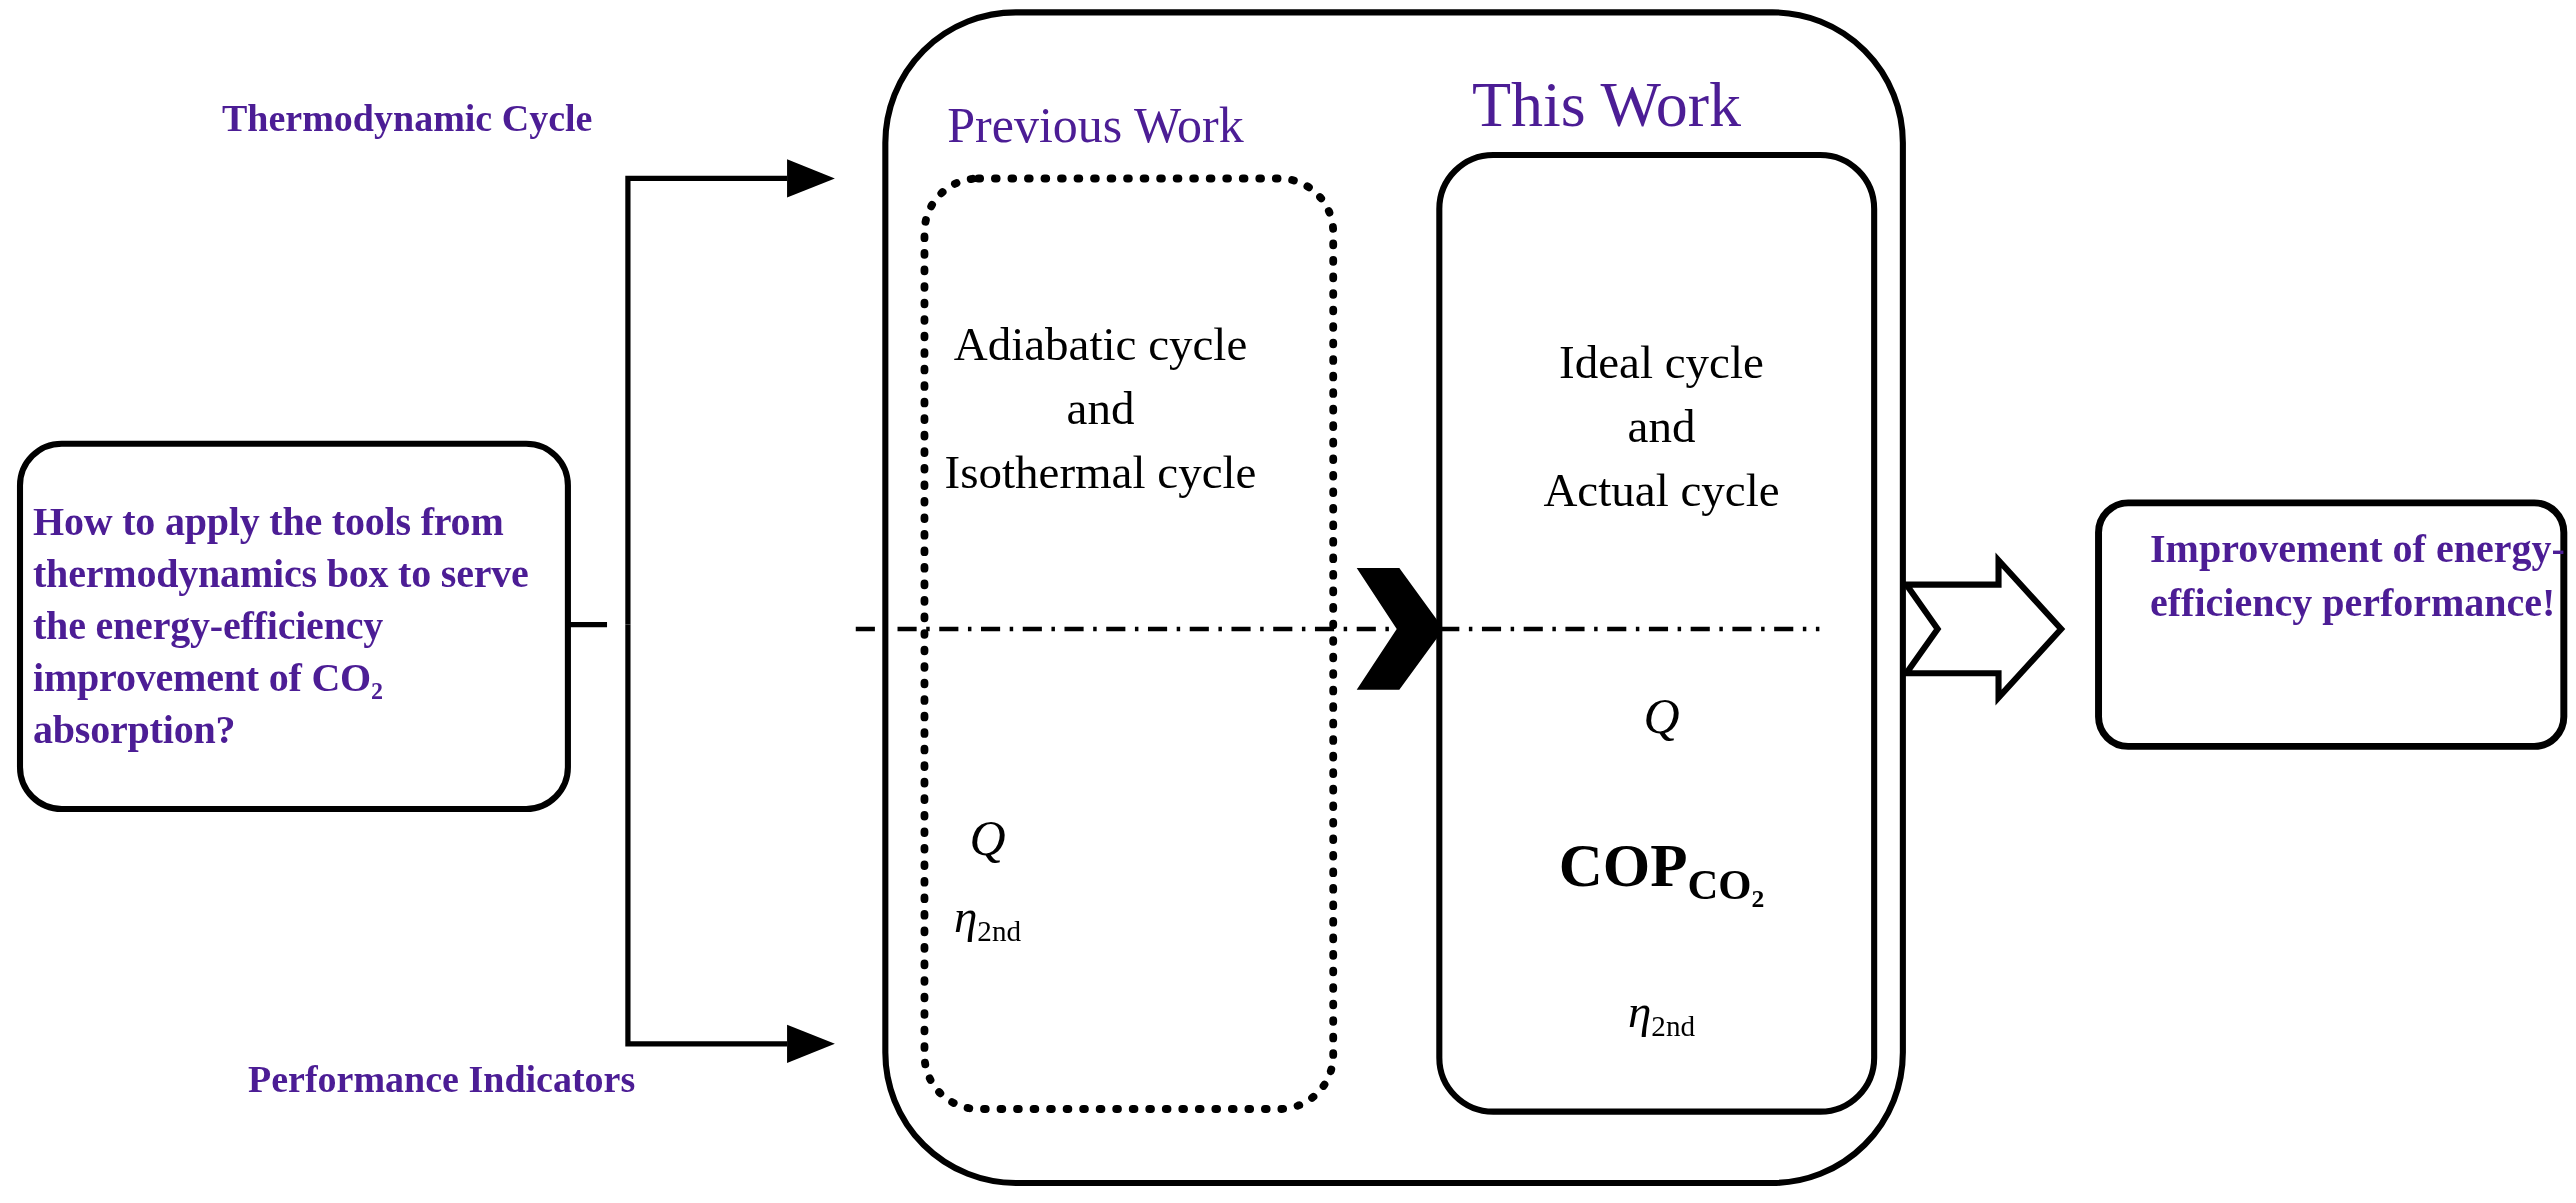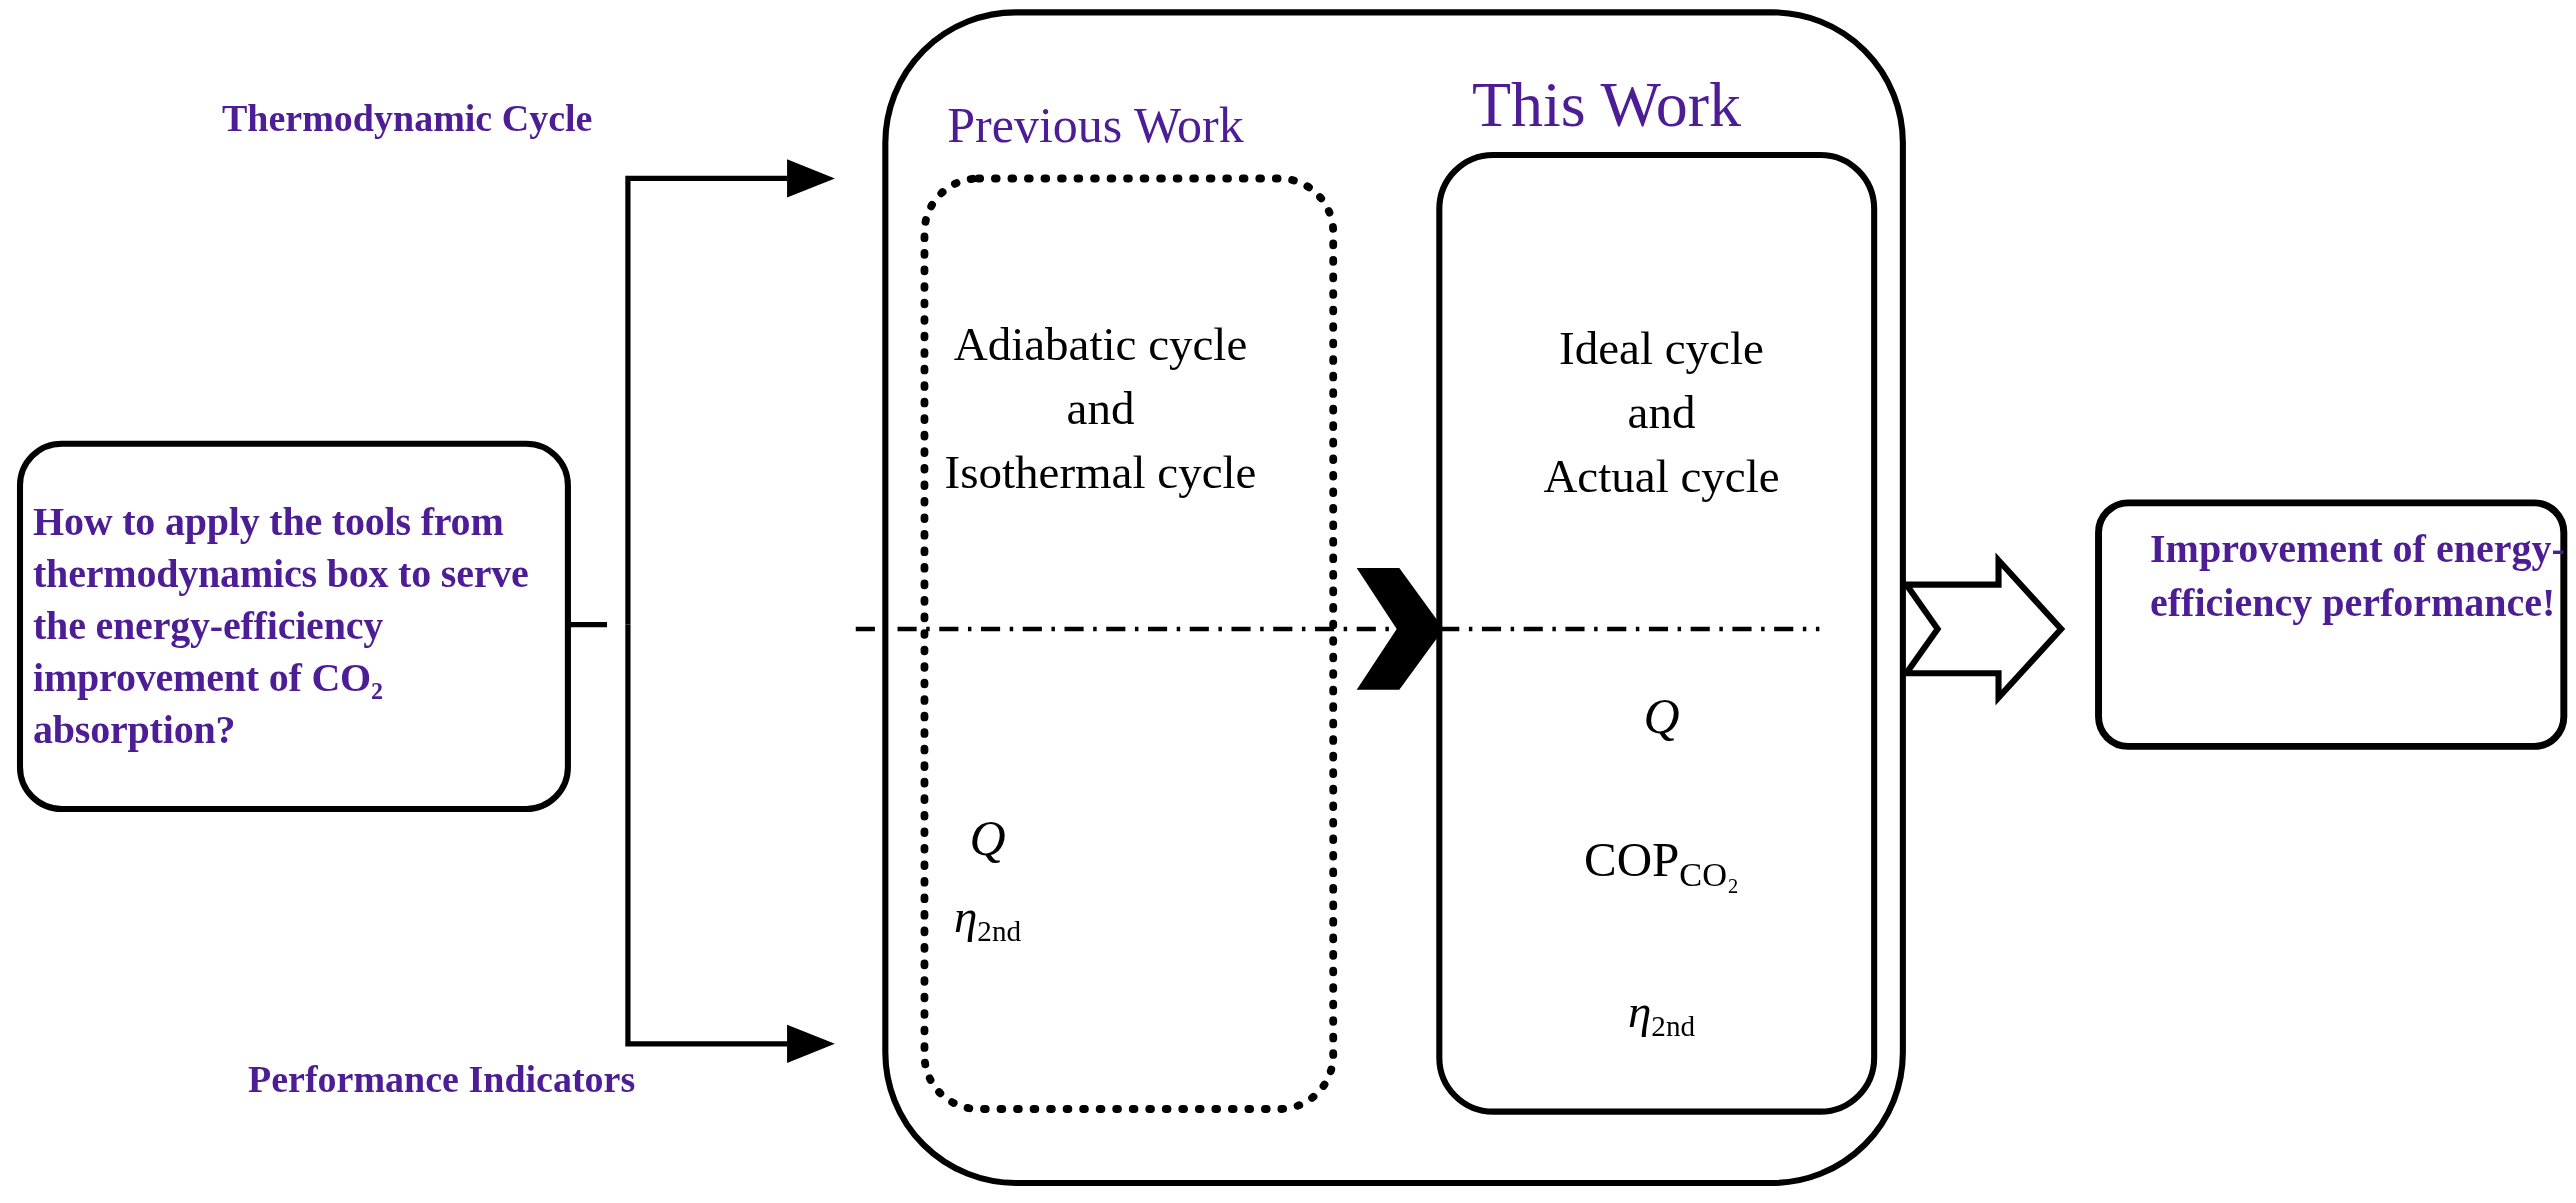--- a/index.html
+++ b/index.html
@@ -108,21 +108,21 @@
     line-height: 1.36;
     white-space: pre-line;
   }
   #prev-cycles {
     left: 857px;
     top: 313px;
     width: 487px;
   }
   #this-cycles {
     left: 1444px;
-    top: 317px;
+    top: 331px;
     width: 435px;
   }
 
   
   .sym {
     position: absolute;
     text-align: center;
     color: #000;
   }
   .sym .ital {
@@ -134,22 +134,23 @@
     font-size: 47px;
   }
   .sym sub {
     font-style: normal;
     font-size: 0.62em;
     vertical-align: baseline;
     position: relative;
     top: 0.30em;
   }
   .sym .cop {
-    font-size: 49px;
+    font-size: 61px;
     font-style: normal;
+    font-weight: bold;
   }
   .sym .cop sub {
     font-size: 0.70em;
   }
 
   #prev-q    { left: 857px;  top: 809px;  width: 261px; }
   #prev-eta  { left: 857px;  top: 889px; width: 261px; }
   #this-q    { left: 1531px; top: 687px;  width: 261px; }
   #this-cop  { left: 1505px; top: 831px;  width: 313px; }
   #this-eta  { left: 1531px; top: 984px; width: 261px; }

